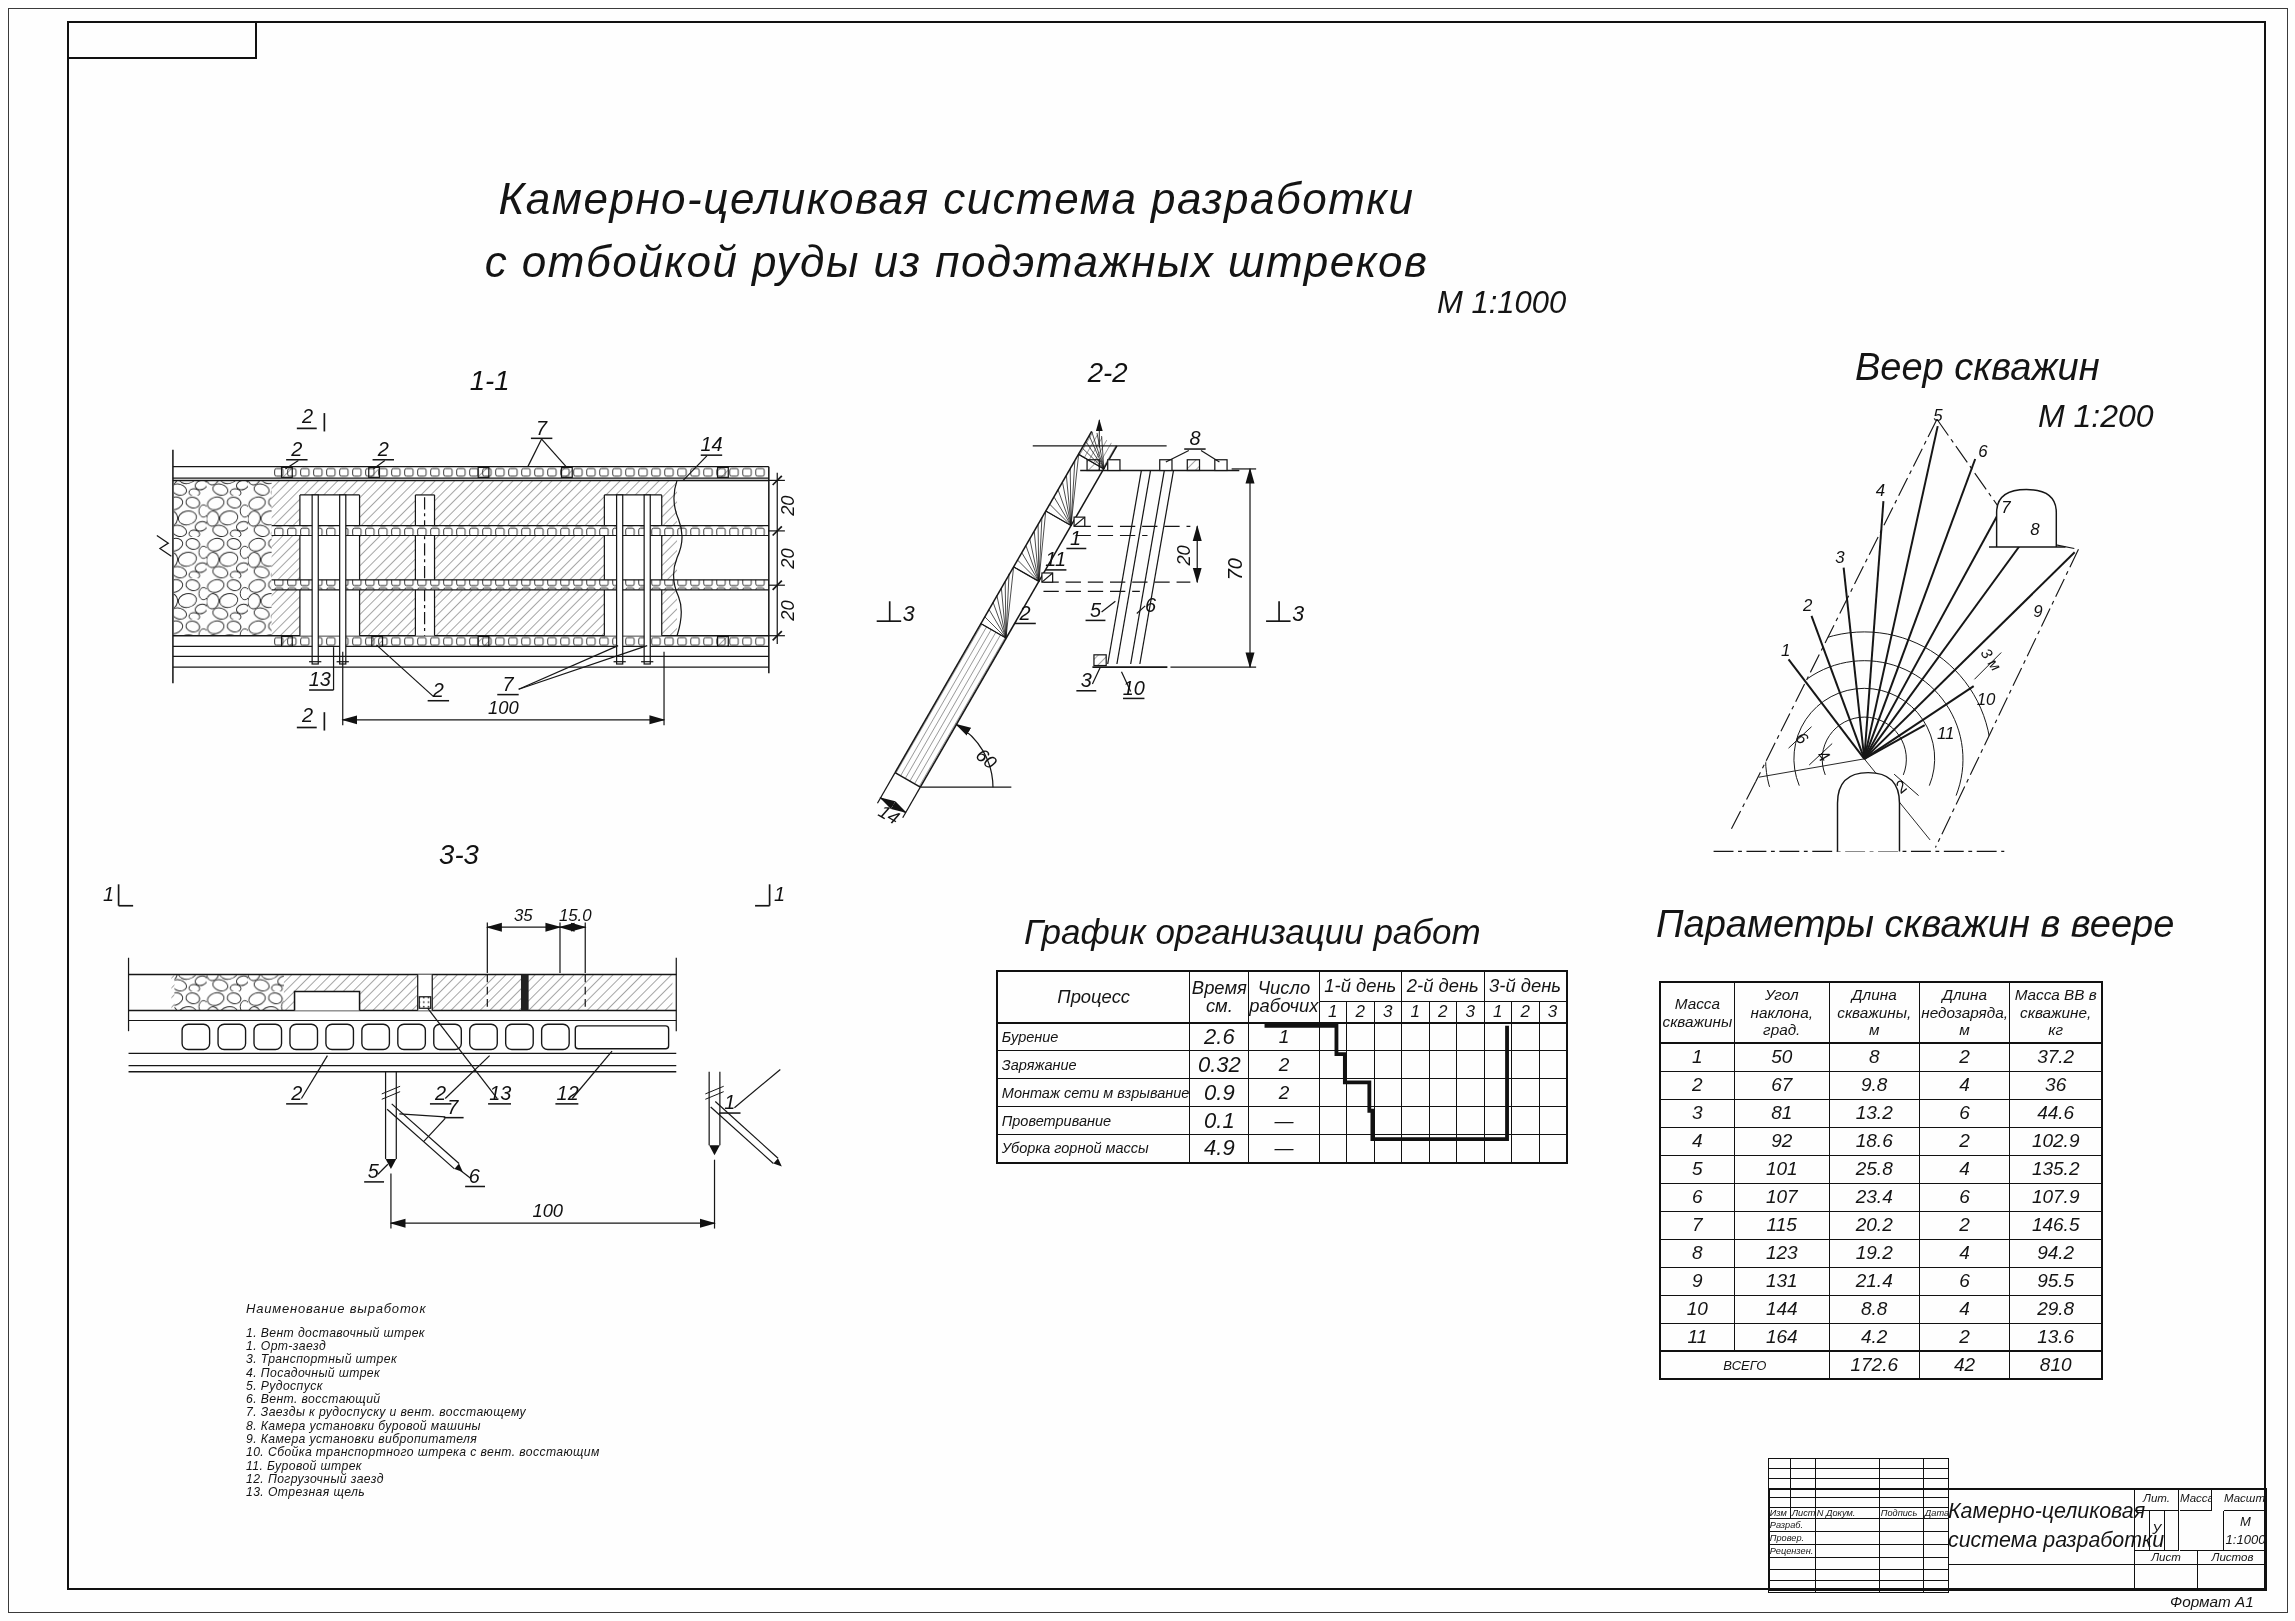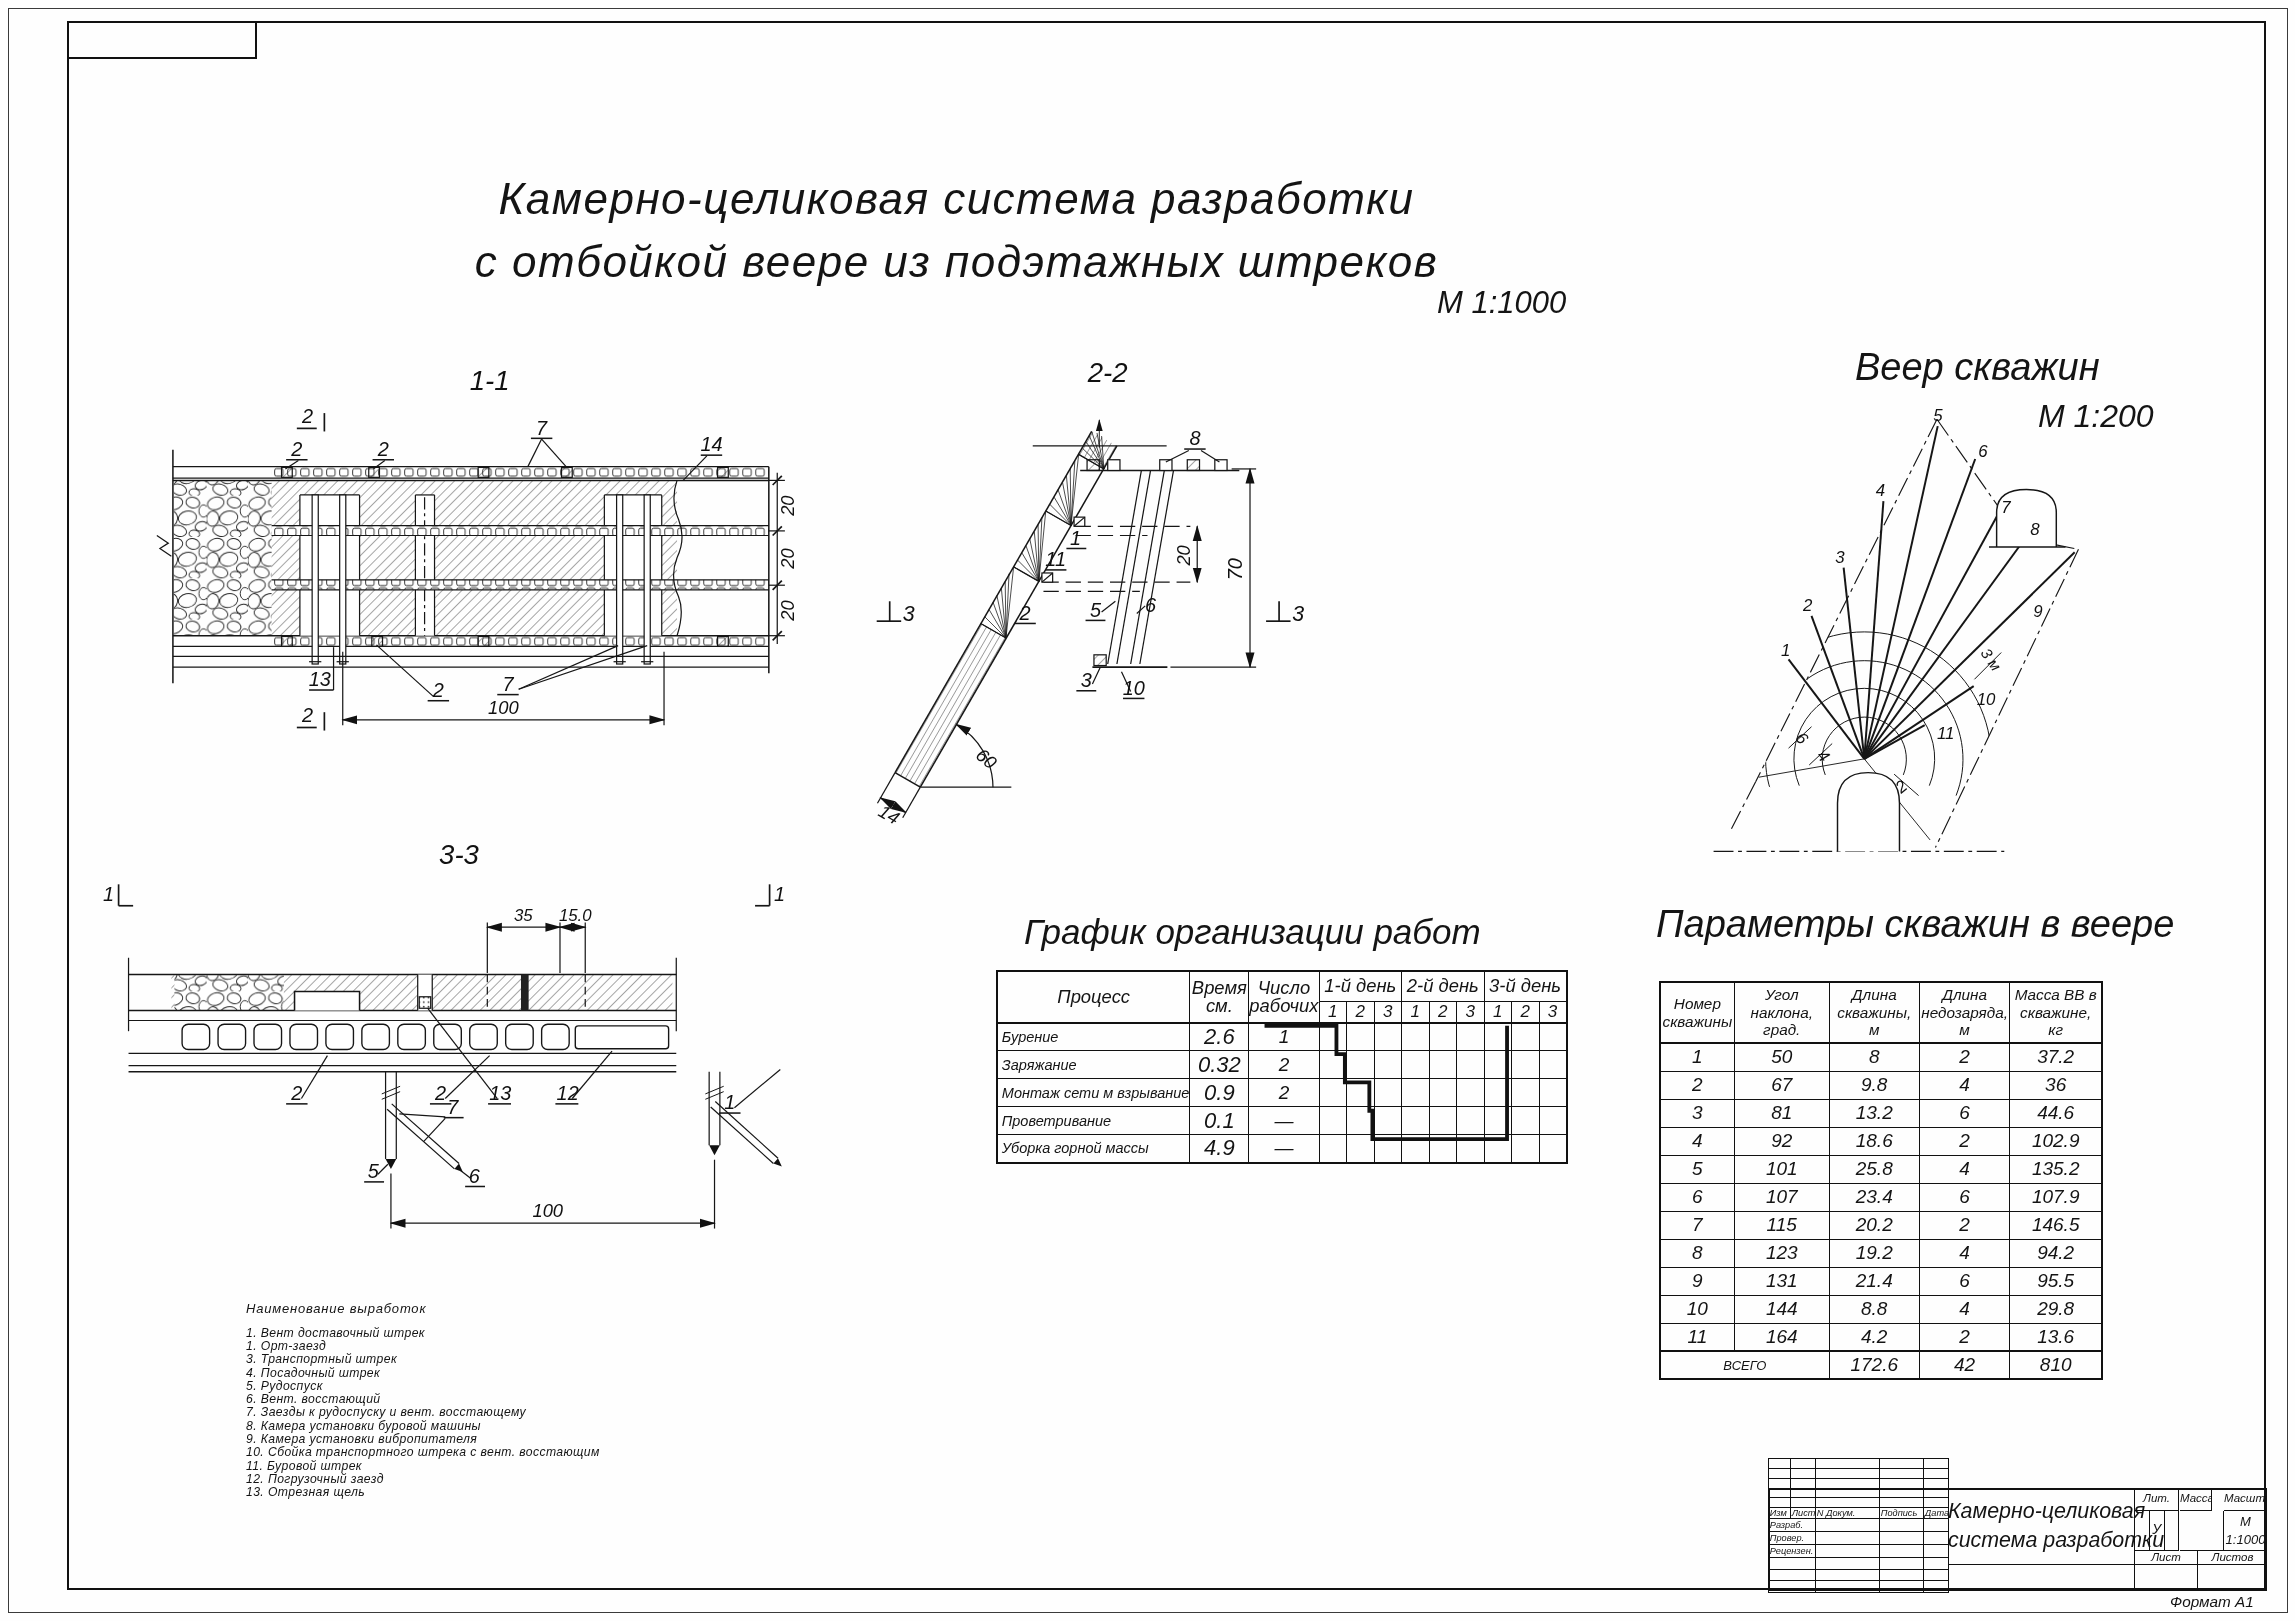--- a/index.html
+++ b/index.html
@@ -55,21 +55,21 @@
 </head>
 <body>
 
 <div class="sheet">
 
   <div class="abs frame-outer"></div>
   <div class="abs frame-inner"></div>
   <div class="abs corner-box"></div>
 
   <div class="abs t-main" style="left:413px;top:174px;width:1087px">Камерно-целиковая система разработки</div>
-  <div class="abs t-main" style="left:413px;top:237px;width:1087px">с отбойкой веере из подэтажных штреков</div>
+  <div class="abs t-main" style="left:413px;top:237px;width:1087px">с отбойкой руды из подэтажных штреков</div>
   <div class="abs t-scale" style="left:1437px;top:285px">М 1:1000</div>
 
   <div class="abs t-h2b" style="left:1855px;top:346px">Веер скважин</div>
   <div class="abs t-scale" style="left:2038px;top:398px;font-size:32px">М 1:200</div>
 
   <div class="abs t-h2" style="left:1024px;top:912px">График организации работ</div>
   <div class="abs t-h2b" style="left:1656px;top:903px">Параметры скважин в веере</div>
 
   <table class="sched">
     <colgroup>
@@ -182,21 +182,21 @@
   <table class="par">
     <colgroup>
         <col style="width:55px">
         <col style="width:95px">
         <col style="width:90px">
         <col style="width:87px">
         <col style="width:92px">
       </colgroup>
     <tbody>
         <tr class="ph">
-      <td>Номер скважины</td>
+      <td>Масса скважины</td>
       <td>Угол наклона, град.</td>
       <td>Длина скважины, м</td>
       <td>Длина недозаряда, м</td>
       <td>Масса ВВ в скважине, кг</td>
     </tr>
     <tr class="pr">
           <td>1</td>
           <td>50</td>
           <td>8</td>
           <td>2</td>

